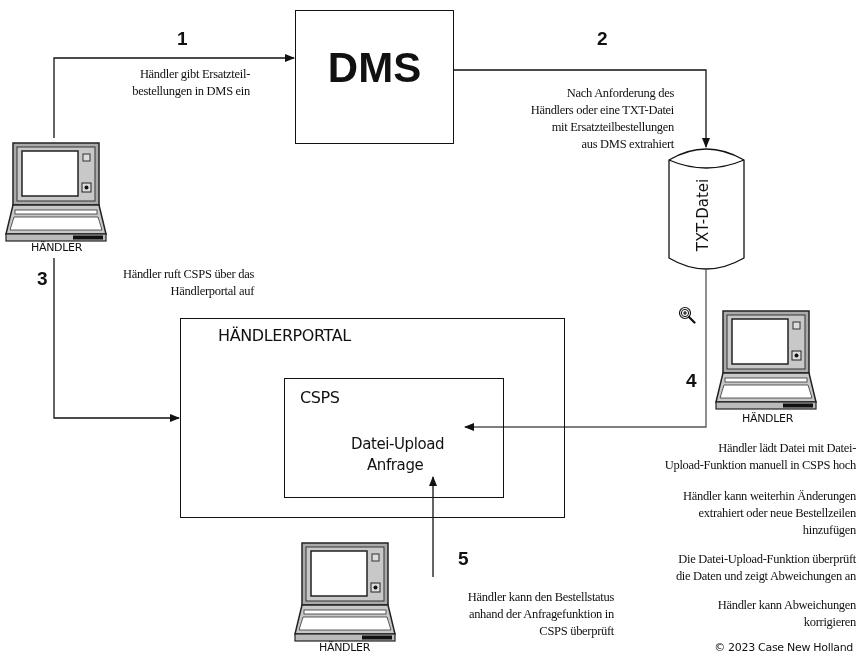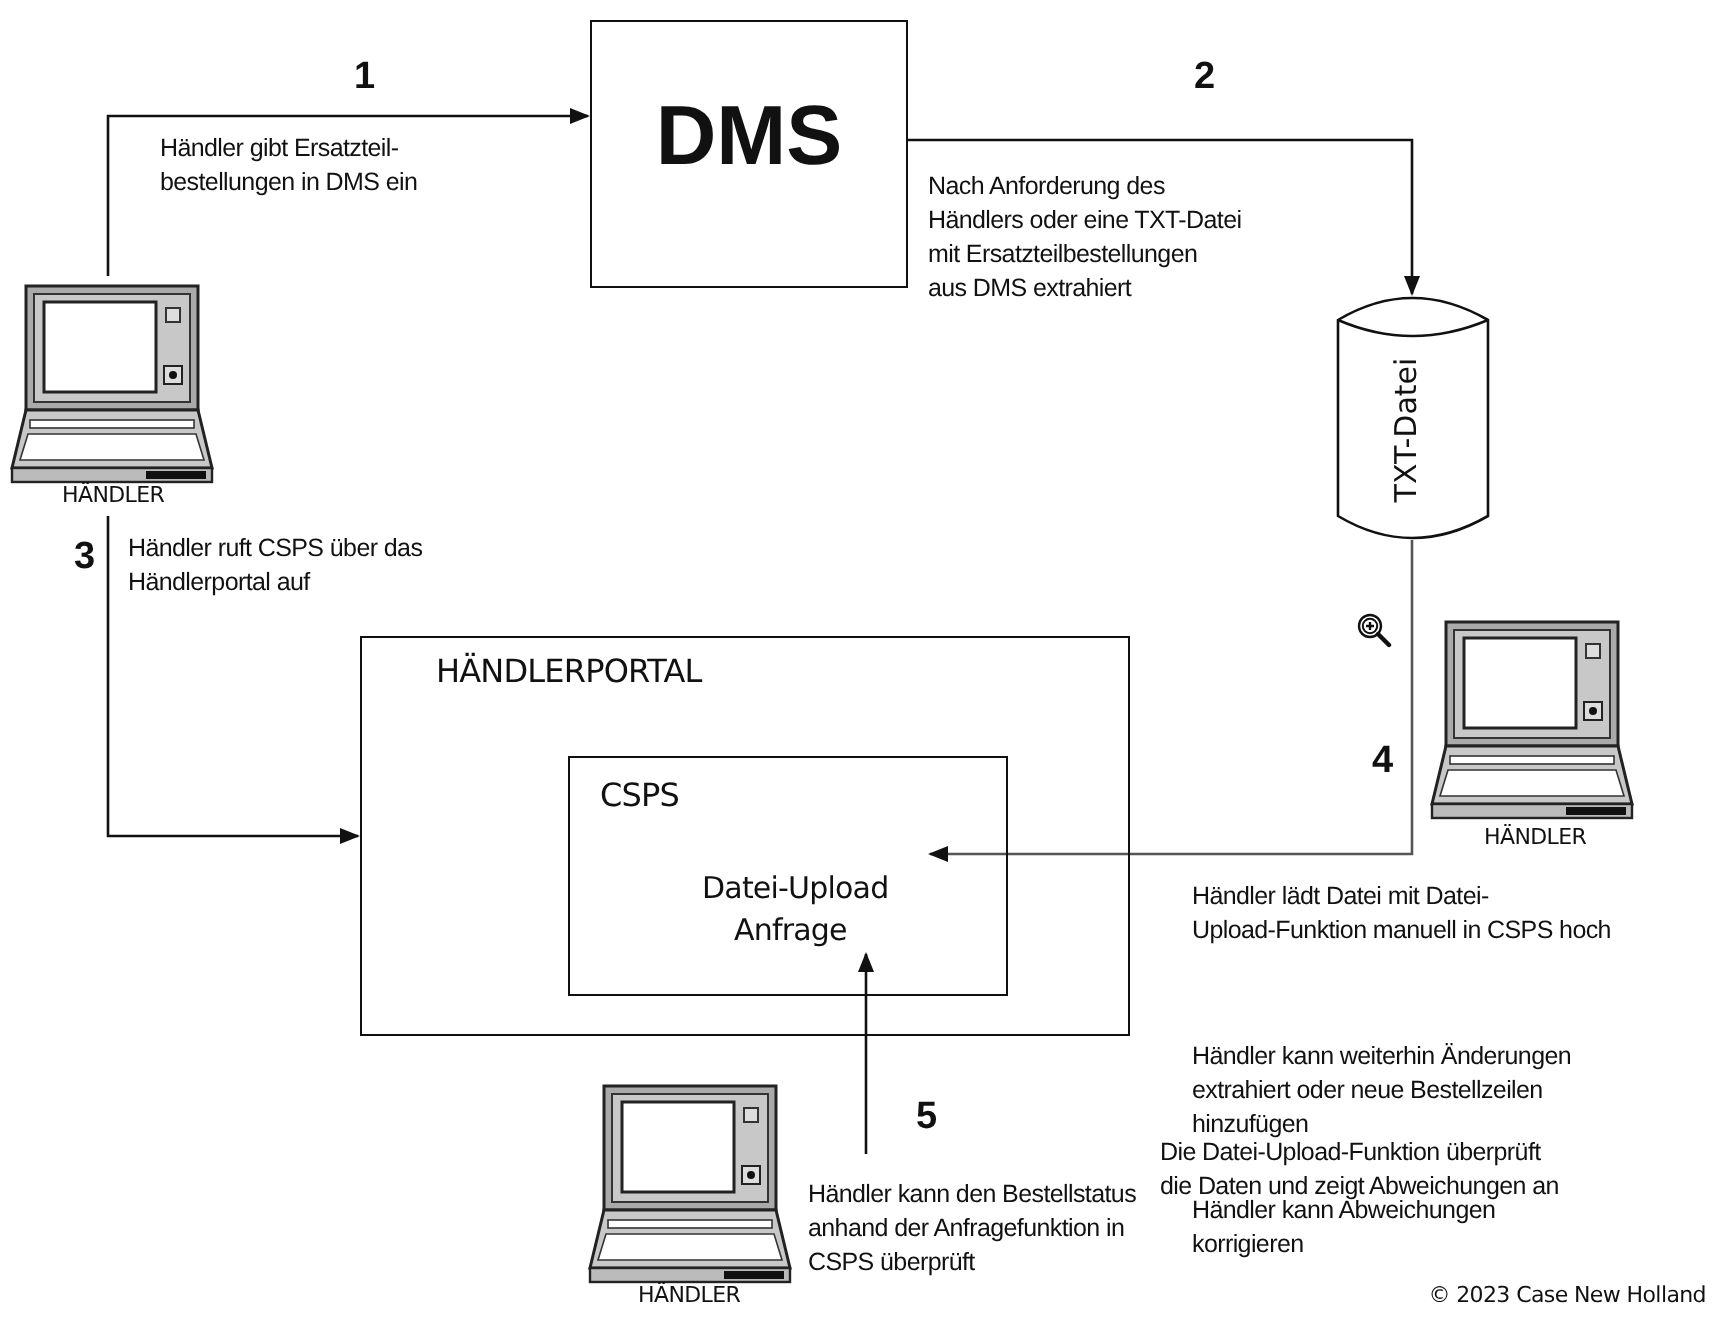--- a/index.html
+++ b/index.html
@@ -1,20 +1,20 @@
 <!DOCTYPE html>
 <html><head>
 <meta charset="utf-8">
 <style>
   html, body { margin:0; padding:0; background:#ffffff; }
   body { width:859px; height:660px; position:relative; overflow:hidden;
          font-family:"DejaVu Sans", sans-serif; color:#111; }
   svg.wires { position:absolute; left:0; top:0; width:859px; height:660px; }
-  .t { position:absolute; text-align:left; font-size:12.5px; line-height:17px; white-space:nowrap;
-       font-family:Liberation Sans, sans-serif; letter-spacing:-0.3px; }
+  .t { position:absolute; text-align:right; font-size:12.5px; line-height:17px; white-space:nowrap;
+       font-family:Liberation Serif, serif; letter-spacing:-0.3px; }
   .num { position:absolute; font-family:"Liberation Sans", sans-serif; font-weight:bold; font-size:19px; }
   .dms { position:absolute; left:295px; top:10px; width:159px; height:134px; border:1.5px solid #111; box-sizing:border-box; }
   .dms span { position:absolute; left:0; right:0; top:33px; text-align:center; font-family:"Liberation Sans", sans-serif;
               font-weight:bold; font-size:42px; }
   .portal { position:absolute; left:180px; top:318px; width:385px; height:200px; border:1.5px solid #111; box-sizing:border-box; }
   .csps { position:absolute; left:284px; top:378px; width:220px; height:120px; border:1.5px solid #111; box-sizing:border-box; }
   .boxlabel { position:absolute; font-size:16px; white-space:nowrap; font-family:"DejaVu Sans", sans-serif; letter-spacing:-0.4px; }
   .laptop { position:absolute; width:106px; height:110px; }
   .laptop-label { position:absolute; font-size:11px; letter-spacing:-0.3px; white-space:nowrap; }
   .cyl-label { position:absolute; left:663px; top:206px; width:80px; font-size:15px; text-align:center;
@@ -85,26 +85,26 @@
 
 <div class="t" style="left:64px;top:266px;width:190px;">
   <div>Händler ruft CSPS über das</div>
   <div>Händlerportal auf</div>
 </div>
 
 <div class="t" style="left:596px;top:440px;width:260px;">
   <div>Händler lädt Datei mit Datei-</div>
   <div>Upload-Funktion manuell in CSPS hoch</div>
 </div>
-<div class="t" style="left:596px;top:488px;width:260px;margin-top:32px;">
+<div class="t" style="left:596px;top:488px;width:260px;">
   <div>Händler kann weiterhin Änderungen</div>
   <div>extrahiert oder neue Bestellzeilen</div>
   <div>hinzufügen</div>
 </div>
-<div class="t" style="left:580px;top:551px;width:260px;margin-top:17px;">
+<div class="t" style="left:596px;top:551px;width:260px;">
   <div>Die Datei-Upload-Funktion überprüft</div>
   <div>die Daten und zeigt Abweichungen an</div>
 </div>
 <div class="t" style="left:596px;top:597px;width:260px;">
   <div>Händler kann Abweichungen</div>
   <div>korrigieren</div>
 </div>
 
 <div class="t" style="left:404px;top:589px;width:210px;">
   <div>Händler kann den Bestellstatus</div>

